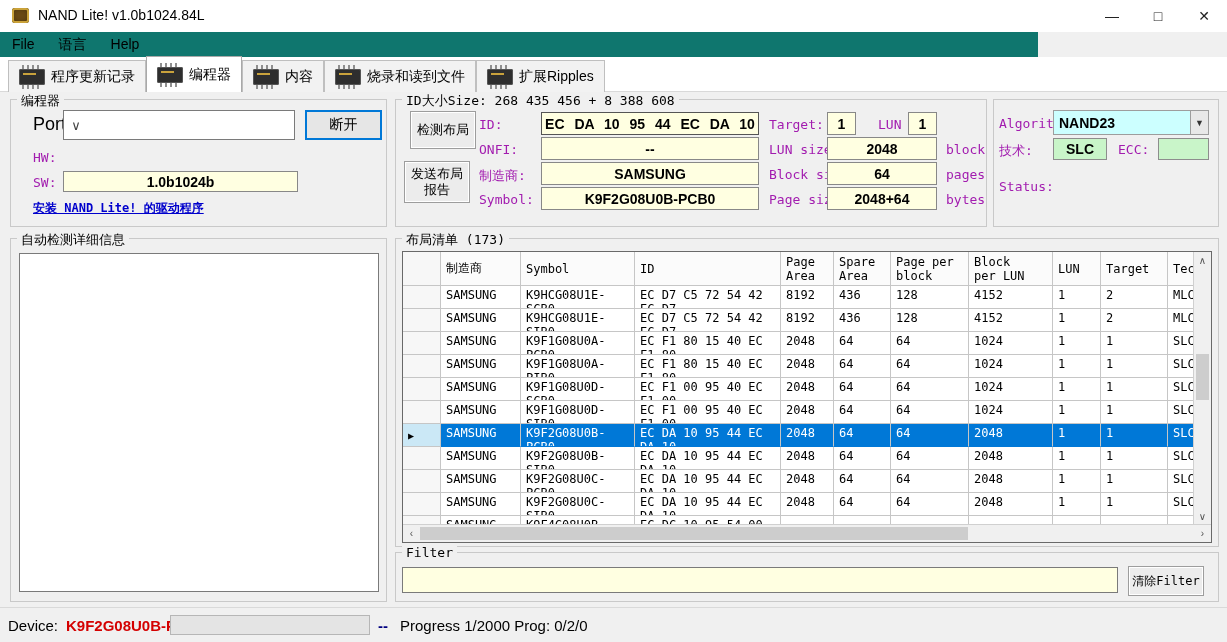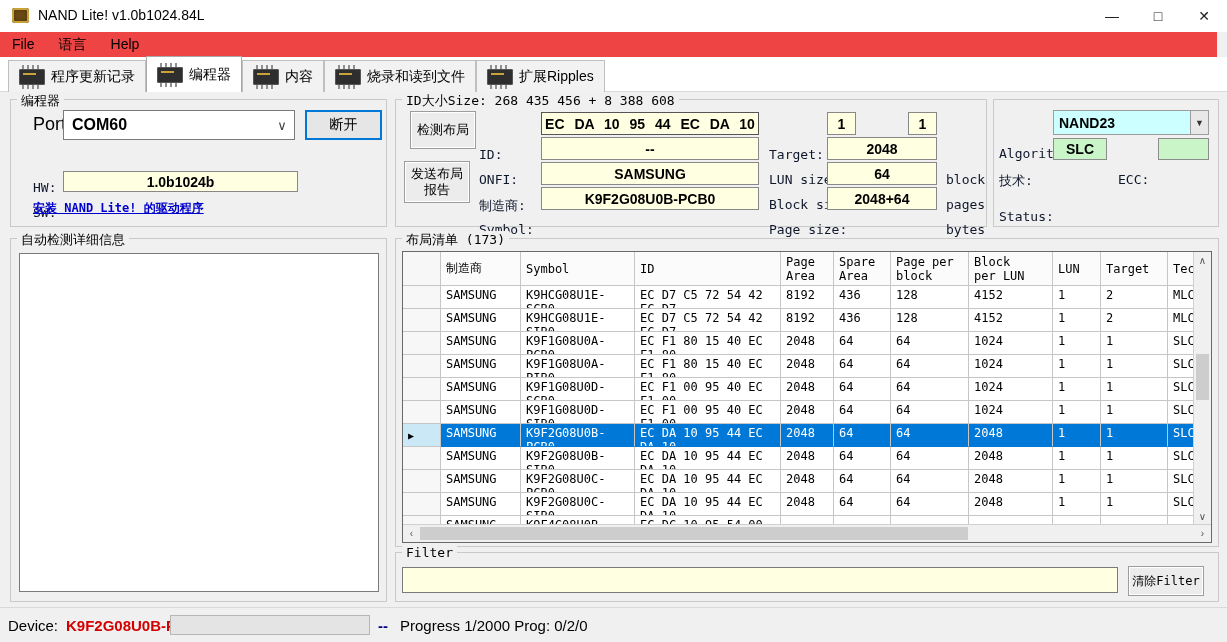--- a/index.html
+++ b/index.html
@@ -7,40 +7,40 @@
   .mono{font-family:"DejaVu Sans Mono",monospace;}
 
   
   .titlebar{position:absolute;left:0;top:0;width:1227px;height:32px;background:#ffffff;}
   .title-icon{position:absolute;left:12px;top:8px;width:17px;height:15px;background:#6b4a14;border-radius:3px;box-shadow:inset 0 0 0 2px #caa23a, inset 0 0 6px #3c2a08;}
   .title-text{position:absolute;left:38px;top:7px;font-size:14px;color:#000;}
   .winbtn{position:absolute;top:0;width:46px;height:32px;text-align:center;line-height:32px;font-size:14px;color:#222;}
   .winbtn.min{right:92px;} .winbtn.max{right:46px;} .winbtn.close{right:0;}
 
   
-  .menubar{position:absolute;left:0;top:32px;width:1217px;height:25px;background:#ef4444;display:flex;align-items:center;}
+  .menubar{position:absolute;left:0;top:32px;width:1038px;height:25px;background:#0f766e;display:flex;align-items:center;}
   .menu-item{padding:0 12px;font-size:14px;color:#000;height:25px;line-height:25px;}
 
   
   .tabstrip{position:absolute;left:0;top:57px;width:1227px;height:35px;background:#ffffff;display:flex;align-items:flex-end;padding-left:8px;box-sizing:border-box;}
   .tabstrip::after{content:"";position:absolute;left:0;bottom:0;width:1227px;height:1px;background:#d9d9d9;}
   .tab{position:relative;height:31px;display:flex;align-items:center;gap:6px;padding:0 10px;border:1px solid #bfbfbf;border-bottom:none;background:#f2f2f2;font-size:14px;z-index:1;}
   .tab.active{height:35px;background:#ffffff;z-index:3;border-color:#a9a9a9;}
   .chip{width:26px;height:24px;position:relative;flex:none;}
   .chip::before{content:"";position:absolute;left:3px;right:3px;top:0;bottom:0;background:repeating-linear-gradient(90deg,#8f8f8f 0 2px,transparent 2px 5px);}
   .chip-core{position:absolute;left:0;right:0;top:4px;bottom:4px;background:#2e2e2e;border-radius:2px;box-shadow:inset 0 0 0 1px #555;}
   .chip-core::after{content:"";position:absolute;left:4px;top:4px;width:13px;height:2px;background:#c9a23c;box-shadow:0 4px 0 -1px #9a8342,0 8px 0 -1px #777777;}
 
   
   .grp{position:absolute;border:1px solid #c9c9c9;}
   .grp-title{position:absolute;top:-8px;left:6px;background:#f0f0f0;padding:0 4px;font-size:13px;color:#000;}
 
   
   .field{position:absolute;background:#ffffe1;border:1px solid #888888;text-align:center;font-weight:bold;font-size:14px;color:#000;display:flex;align-items:center;justify-content:center;box-sizing:border-box;}
-  .lbl{position:absolute;font-size:13px;color:#0f172a;white-space:nowrap;margin-top:30px;}
+  .lbl{position:absolute;font-size:13px;color:#a21caf;white-space:nowrap;}
 
   
   .port-label{position:absolute;left:22px;top:14px;font-size:18px;color:#000;}
   .combo{position:absolute;left:52px;top:10px;width:232px;height:30px;background:#fff;border:1px solid #7a7a7a;box-sizing:border-box;display:flex;align-items:center;}
   .combo .val{flex:1;padding-left:8px;font-weight:bold;font-size:16px;}
   .combo .chev{width:24px;text-align:center;color:#444;font-size:13px;}
   .btn-disconnect{position:absolute;left:294px;top:10px;width:77px;height:30px;background:#e6e6e6;border:2px solid #0078d7;box-sizing:border-box;font-size:14px;display:flex;align-items:center;justify-content:center;}
   .driver-link{position:absolute;left:22px;top:100px;font-size:12px;color:#0000cc;text-decoration:underline;font-weight:bold;}
 
   
@@ -132,21 +132,20 @@
           <span class="chip-core"></span>
         </span>
         <span>扩展Ripples</span>
       </div>
     </div>
 
   <div class="grp" style="left:10px;top:99px;width:375px;height:126px;">
     <div class="grp-title mono">编程器</div>
     <div class="port-label">Port</div>
     <div class="combo">
-      <span class="val">COM60</span>
       <span class="chev">∨</span>
     </div>
     <div class="btn-disconnect">断开</div>
     <div class="lbl mono" style="left:22px;top:50px;">HW:</div>
     <div class="lbl mono" style="left:22px;top:75px;">SW:</div>
     <div class="field" style="left:52px;top:71px;width:235px;height:21px;">1.0b1024b</div>
     <a class="driver-link mono">安装 NAND Lite! 的驱动程序</a>
   </div>
 
   <div class="grp" style="left:395px;top:99px;width:590px;height:126px;">

